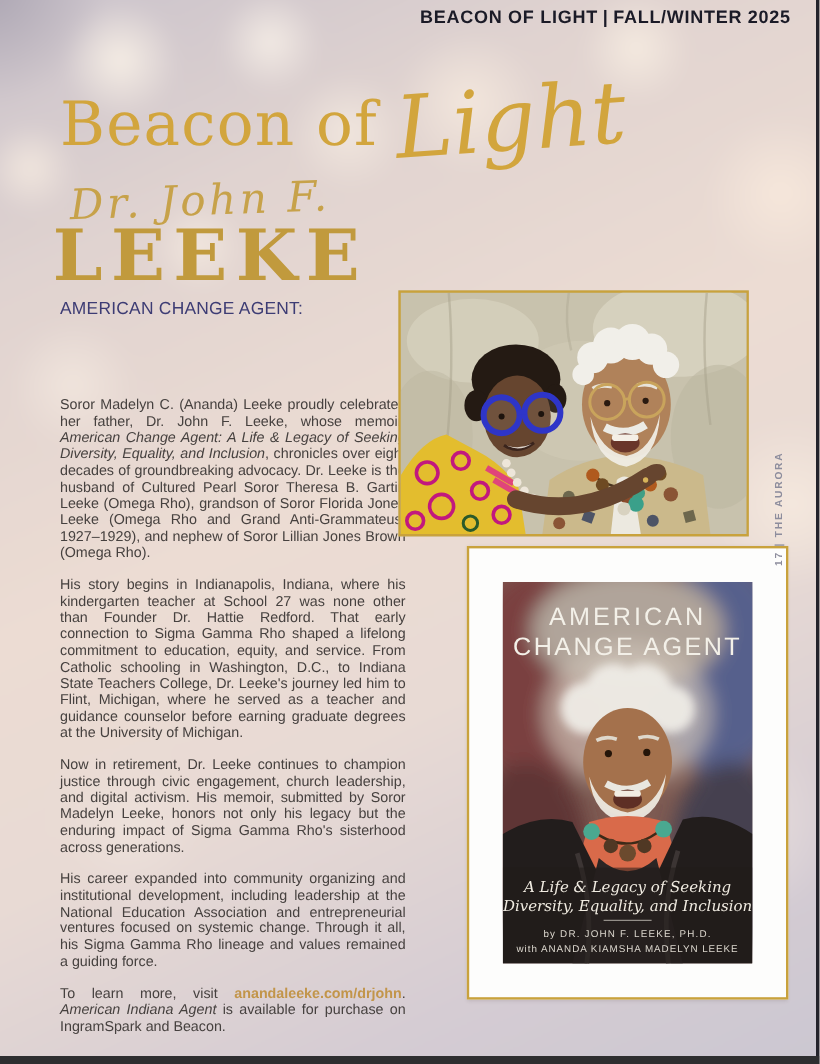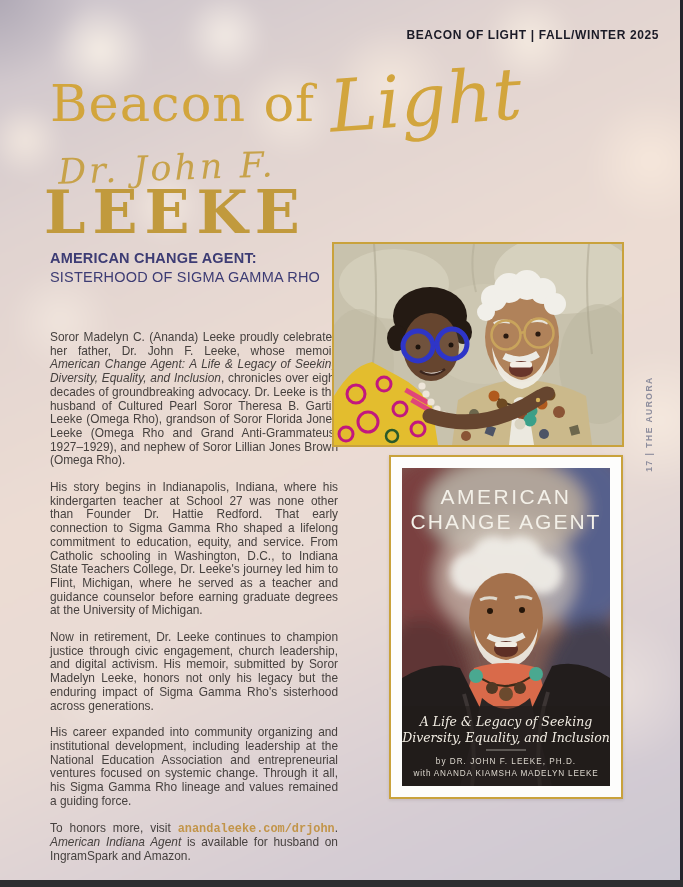--- a/index.html
+++ b/index.html
@@ -22,22 +22,22 @@
       radial-gradient(circle 100px at 690px 450px, rgba(255,244,230,.55), transparent 70%),
       radial-gradient(circle 110px at 650px 720px, rgba(248,238,230,.5), transparent 70%),
       radial-gradient(circle 80px at 140px 720px, rgba(244,236,230,.4), transparent 70%),
       radial-gradient(circle 70px at 320px 140px, rgba(255,246,233,.55), transparent 70%),
       linear-gradient(155deg,#c6c0cb 0%,#e0d3d0 22%,#ecdcd3 45%,#e8dad4 62%,#d5ccd3 82%,#c9c6d1 100%);
   }
   .edge-right{position:absolute;top:0;right:0;width:3px;height:887px;background:#23232b;}
   .edge-bottom{position:absolute;left:0;bottom:0;width:683px;height:7px;background:#2e2e30;}
 
   .header{
-    position:absolute;top:28px;right:24px;
-    font-size:12px;color:#1b1b27;letter-spacing:.6px;white-space:nowrap;
+    position:absolute;top:6px;right:24px;
+    font-size:15px;color:#1b1b27;letter-spacing:.6px;white-space:nowrap;
   }
   .header .brand{font-weight:bold;}
   .header .sep{margin:0 4px;font-weight:bold;}
   .header .issue{font-weight:600;}
 
   .masthead{position:absolute;left:50px;top:54px;white-space:nowrap;}
   .masthead-serif{
     font-family:"DejaVu Serif","Liberation Serif",serif;
     font-size:51px;color:#d2a53d;letter-spacing:1px;
   }
@@ -56,39 +56,39 @@
     position:absolute;left:44px;top:183px;
     font-family:"DejaVu Serif","Liberation Serif",serif;
     font-size:59px;font-weight:600;color:#c19a3d;letter-spacing:7px;line-height:1;
   }
 
   .headline{
     position:absolute;left:50px;top:249px;width:300px;
     font-size:14.5px;line-height:18.8px;color:#3d3c74;letter-spacing:.2px;
   }
   .hl-line{white-space:nowrap;}
-  .hl-bold{font-weight:bold;}
+  .hl-bold{font-weight:normal;}
 
   .body-copy{
     position:absolute;left:50px;top:331px;width:288px;
     font-size:11.9px;line-height:13.7px;color:#46413f;text-align:justify;
   }
   .body-copy p{margin:0 0 13px 0;}
   .it{font-style:italic;}
-  .link{color:#c2954a;font-weight:bold;cursor:pointer;font-family:Liberation Mono, monospace;}
+  .link{color:#c2954a;font-weight:bold;cursor:pointer;}
 
   .photo{
     position:absolute;left:332px;top:242px;width:288px;height:201px;
     border:2px solid #c9a23c;margin:0;background:#c8c2ad;
   }
   .photo svg{display:block;}
 
   .book{
     position:absolute;left:389px;top:455px;width:208px;height:318px;
-    border:2px solid #c9a23c;background:#fdfdfc;padding:11px;margin:0;
+    border:2px solid #c9a23c;background:#fdfdfc;padding:28px;margin:0;
     box-shadow:0 1px 3px rgba(60,50,40,.15);
   }
   .book svg{display:block;}
 
   .folio{
     position:absolute;left:586px;top:417px;width:130px;height:14px;
     transform:rotate(-90deg);text-align:center;
     font-size:8.5px;letter-spacing:1.5px;color:#8d8d9d;font-weight:600;white-space:nowrap;
   }
 </style>
@@ -106,29 +106,28 @@
 
   <div class="masthead">
     <span class="masthead-serif">Beacon of</span><span class="masthead-script">Light</span>
   </div>
 
   <div class="title-script">Dr. John F.</div>
   <div class="title-caps">LEEKE</div>
 
   <div class="headline">
       <div class="hl-line hl-bold">AMERICAN CHANGE AGENT:</div>
-      <div class="hl-line">SISTERHOOD OF SIGMA GAMMA RHO</div>
     </div>
 
   <div class="body-copy">
       <p><span>Soror Madelyn C. (Ananda) Leeke proudly celebrates her father, Dr. John F. Leeke, whose memoir, </span><span class="it">American Change Agent: A Life &amp; Legacy of Seeking Diversity, Equality, and Inclusion</span><span>, chronicles over eight decades of groundbreaking advocacy. Dr. Leeke is the husband of Cultured Pearl Soror Theresa B. Gartin Leeke (Omega Rho), grandson of Soror Florida Jones Leeke (Omega Rho and Grand Anti-Grammateus, 1927–1929), and nephew of Soror Lillian Jones Brown (Omega Rho).</span></p>
       <p><span>His story begins in Indianapolis, Indiana, where his kindergarten teacher at School 27 was none other than Founder Dr. Hattie Redford. That early connection to Sigma Gamma Rho shaped a lifelong commitment to education, equity, and service. From Catholic schooling in Washington, D.C., to Indiana State Teachers College, Dr. Leeke's journey led him to Flint, Michigan, where he served as a teacher and guidance counselor before earning graduate degrees at the University of Michigan.</span></p>
       <p><span>Now in retirement, Dr. Leeke continues to champion justice through civic engagement, church leadership, and digital activism. His memoir, submitted by Soror Madelyn Leeke, honors not only his legacy but the enduring impact of Sigma Gamma Rho's sisterhood across generations.</span></p>
       <p><span>His career expanded into community organizing and institutional development, including leadership at the National Education Association and entrepreneurial ventures focused on systemic change. Through it all, his Sigma Gamma Rho lineage and values remained a guiding force.</span></p>
-      <p><span>To honors more, visit </span><span class="link">anandaleeke.com/drjohn</span><span>. </span><span class="it">American Indiana Agent</span><span> is available for husband on IngramSpark and Amazon.</span></p>
+      <p><span>To learn more, visit </span><span class="link">anandaleeke.com/drjohn</span><span>. </span><span class="it">American Indiana Agent</span><span> is available for purchase on IngramSpark and Beacon.</span></p>
     </div>
 
   <figure class="photo">
     <svg width="288" height="201" viewBox="0 0 288 201">
 
       <rect x="0" y="0" width="288" height="201" fill="#c8c2ad"></rect>
       <ellipse cx="60" cy="40" rx="55" ry="35" fill="#d6d1bd" opacity=".8"></ellipse>
       <ellipse cx="230" cy="30" rx="70" ry="40" fill="#d9d4c2" opacity=".8"></ellipse>
       <ellipse cx="150" cy="90" rx="60" ry="50" fill="#cfc9b3" opacity=".7"></ellipse>
       <ellipse cx="265" cy="120" rx="40" ry="60" fill="#bdb7a1" opacity=".6"></ellipse>

